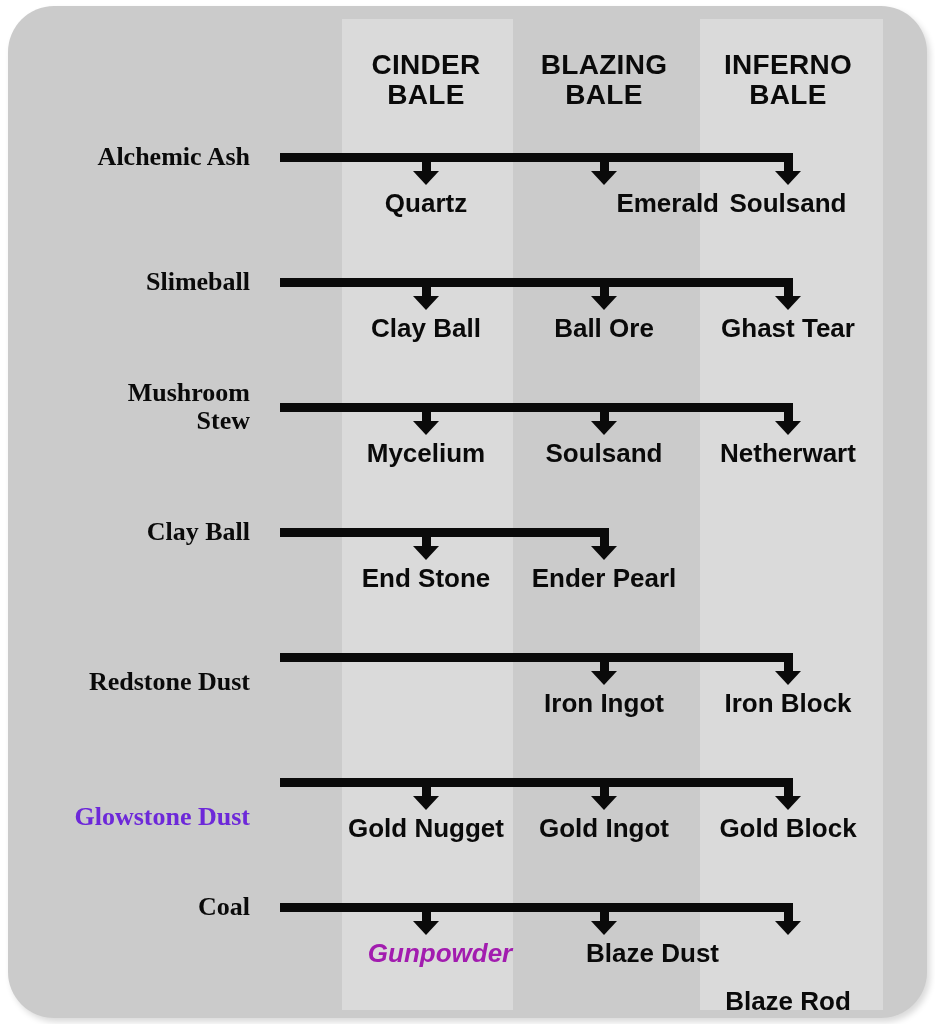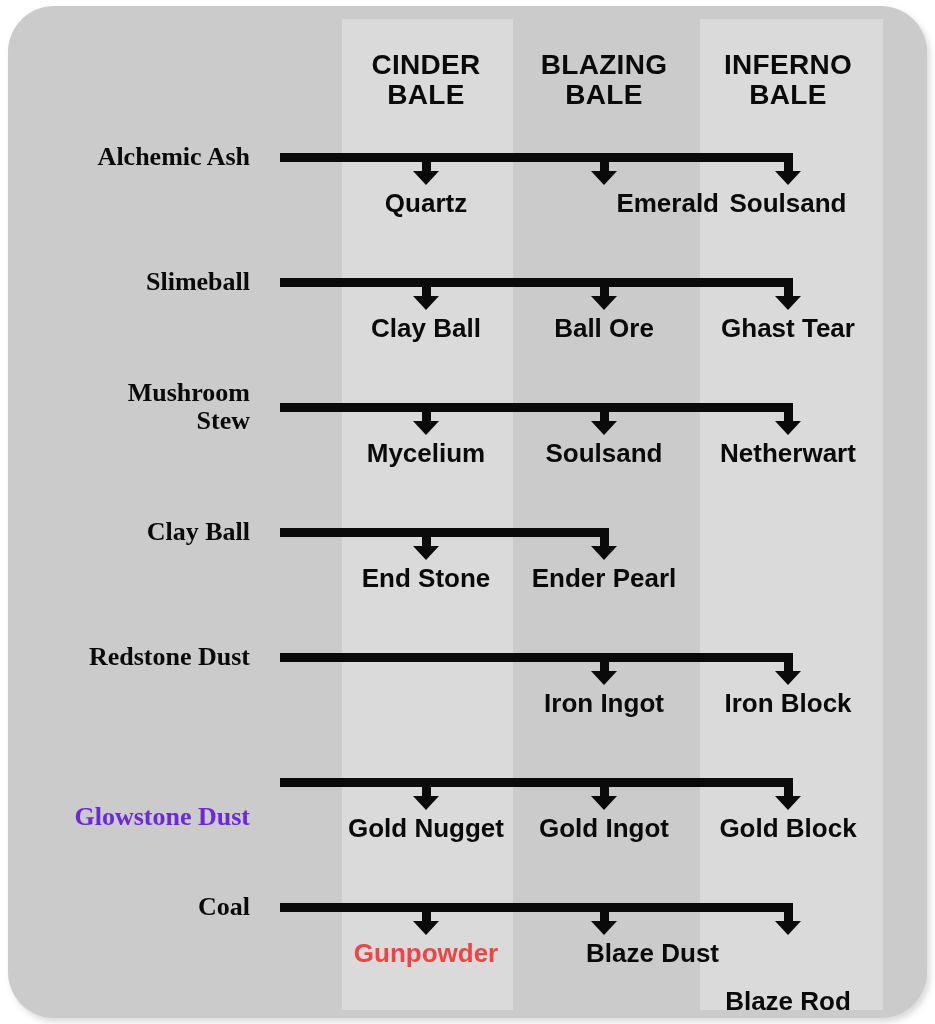--- a/index.html
+++ b/index.html
@@ -134,21 +134,21 @@
       <div class="arrow-head" style="color: rgb(10, 10, 10); left: 788px; top: 421px; border-top-color: rgb(10, 10, 10);"></div>
       <div class="output-label" style="color: rgb(10, 10, 10); left: 788px; top: 439px;">Netherwart</div>
       <div class="row-label" style="color: rgb(10, 10, 10); top: 500px;">Clay Ball</div>
       <div class="row-line" style="color: rgb(10, 10, 10); left: 280px; top: 528px; width: 329px; background: rgb(10, 10, 10);"></div>
       <div class="arrow-stem" style="color: rgb(10, 10, 10); left: 426px; top: 532px; background: rgb(10, 10, 10);"></div>
       <div class="arrow-head" style="color: rgb(10, 10, 10); left: 426px; top: 546px; border-top-color: rgb(10, 10, 10);"></div>
       <div class="output-label" style="color: rgb(10, 10, 10); left: 426px; top: 564px;">End Stone</div>
       <div class="arrow-stem" style="color: rgb(10, 10, 10); left: 604px; top: 532px; background: rgb(10, 10, 10);"></div>
       <div class="arrow-head" style="color: rgb(10, 10, 10); left: 604px; top: 546px; border-top-color: rgb(10, 10, 10);"></div>
       <div class="output-label" style="color: rgb(10, 10, 10); left: 604px; top: 564px;">Ender Pearl</div>
-      <div class="row-label" style="color: rgb(10, 10, 10); top: 625px;">Redstone Dust</div>
+      <div class="row-label" style="color: rgb(10, 10, 10); top: 650px;">Redstone Dust</div>
       <div class="row-line" style="color: rgb(10, 10, 10); left: 280px; top: 653px; width: 513px; background: rgb(10, 10, 10);"></div>
       <div class="arrow-stem" style="color: rgb(10, 10, 10); left: 604px; top: 657px; background: rgb(10, 10, 10);"></div>
       <div class="arrow-head" style="color: rgb(10, 10, 10); left: 604px; top: 671px; border-top-color: rgb(10, 10, 10);"></div>
       <div class="output-label" style="color: rgb(10, 10, 10); left: 604px; top: 689px;">Iron Ingot</div>
       <div class="arrow-stem" style="color: rgb(10, 10, 10); left: 788px; top: 657px; background: rgb(10, 10, 10);"></div>
       <div class="arrow-head" style="color: rgb(10, 10, 10); left: 788px; top: 671px; border-top-color: rgb(10, 10, 10);"></div>
       <div class="output-label" style="color: rgb(10, 10, 10); left: 788px; top: 689px;">Iron Block</div>
       <div class="row-label" style="color: #6d28d9; top: 785px;">Glowstone Dust</div>
       <div class="row-line" style="color: rgb(10, 10, 10); left: 280px; top: 778px; width: 513px; background: rgb(10, 10, 10);"></div>
       <div class="arrow-stem" style="color: rgb(10, 10, 10); left: 426px; top: 782px; background: rgb(10, 10, 10);"></div>
@@ -157,21 +157,21 @@
       <div class="arrow-stem" style="color: rgb(10, 10, 10); left: 604px; top: 782px; background: rgb(10, 10, 10);"></div>
       <div class="arrow-head" style="color: rgb(10, 10, 10); left: 604px; top: 796px; border-top-color: rgb(10, 10, 10);"></div>
       <div class="output-label" style="color: rgb(10, 10, 10); left: 604px; top: 814px;">Gold Ingot</div>
       <div class="arrow-stem" style="color: rgb(10, 10, 10); left: 788px; top: 782px; background: rgb(10, 10, 10);"></div>
       <div class="arrow-head" style="color: rgb(10, 10, 10); left: 788px; top: 796px; border-top-color: rgb(10, 10, 10);"></div>
       <div class="output-label" style="color: rgb(10, 10, 10); left: 788px; top: 814px;">Gold Block</div>
       <div class="row-label" style="color: rgb(10, 10, 10); top: 875px;">Coal</div>
       <div class="row-line" style="color: rgb(10, 10, 10); left: 280px; top: 903px; width: 513px; background: rgb(10, 10, 10);"></div>
       <div class="arrow-stem" style="color: rgb(10, 10, 10); left: 426px; top: 907px; background: rgb(10, 10, 10);"></div>
       <div class="arrow-head" style="color: rgb(10, 10, 10); left: 426px; top: 921px; border-top-color: rgb(10, 10, 10);"></div>
-      <div class="output-label" style="color: #ef4444; left: 426px; top: 939px;">Gunpowder</div>
+      <div class="output-label" style="color: #a21caf; left: 440px; top: 939px; font-style: italic;">Gunpowder</div>
       <div class="arrow-stem" style="color: rgb(10, 10, 10); left: 604px; top: 907px; background: rgb(10, 10, 10);"></div>
       <div class="arrow-head" style="color: rgb(10, 10, 10); left: 604px; top: 921px; border-top-color: rgb(10, 10, 10);"></div>
       <div class="output-label" style="color: rgb(10, 10, 10); left: 604px; top: 939px; text-align: right;">Blaze Dust</div>
       <div class="arrow-stem" style="color: rgb(10, 10, 10); left: 788px; top: 907px; background: rgb(10, 10, 10);"></div>
       <div class="arrow-head" style="color: rgb(10, 10, 10); left: 788px; top: 921px; border-top-color: rgb(10, 10, 10);"></div>
       <div class="output-label" style="color: rgb(10, 10, 10); left: 788px; top: 939px; margin-top: 48px;">Blaze Rod</div>
     </div>
 </div>
 
 </body></html>

